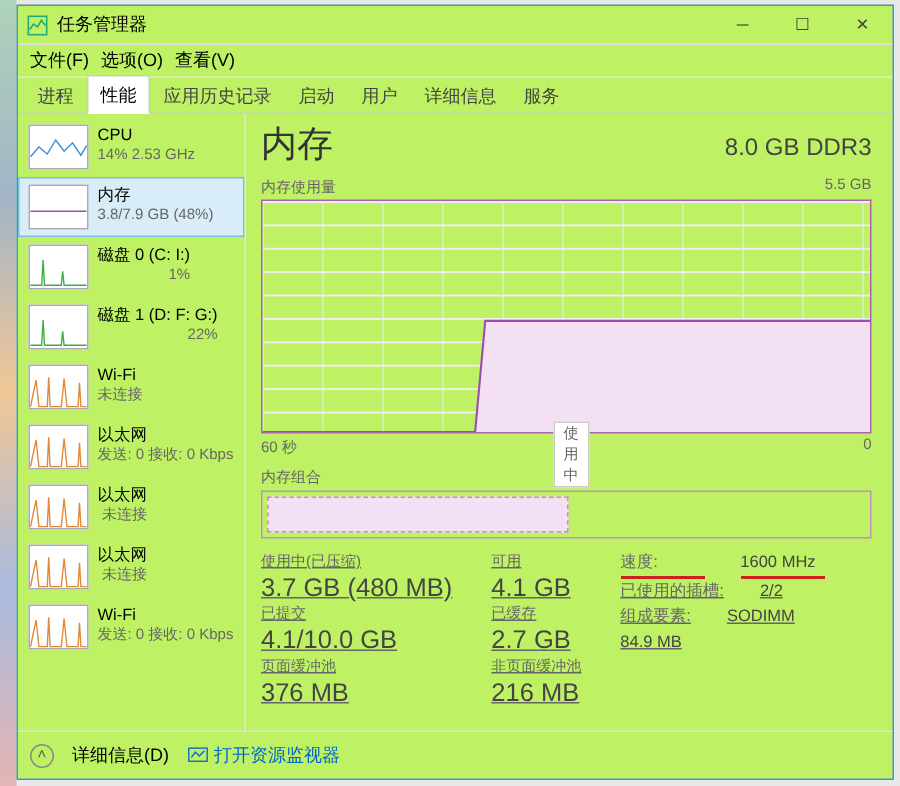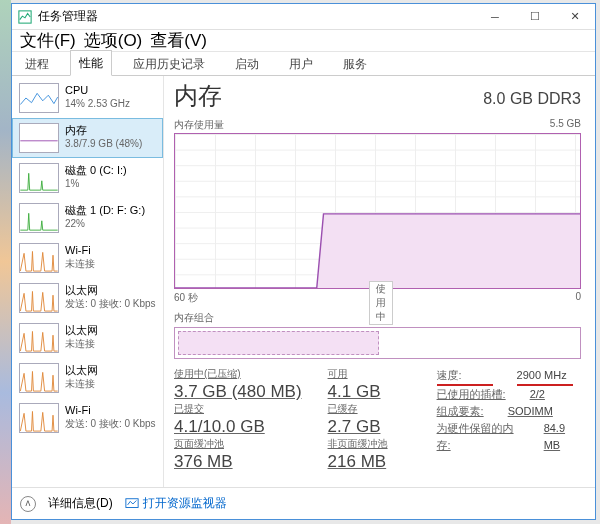--- a/index.html
+++ b/index.html
@@ -1,56 +1,56 @@
 <!DOCTYPE html>
 <html><head>
 <meta charset="utf-8">
 <style>
   * { box-sizing: border-box; margin: 0; padding: 0; font-family: "Microsoft YaHei", "Segoe UI", sans-serif; }
   body { background: #e8e8e8; width: 600px; height: 524px; overflow: hidden; position: relative; }
   .leftstrip { position:absolute; left:0; top:0; width:11px; height:524px; background:linear-gradient(#4a6,#258,#f80,#36c,#d55); opacity:.35; }
-  .window { position:absolute; left:11px; top:3px; width:585px; height:517px; background:#ffffff; border:1px solid #4a90d9; display:flex; flex-direction:column; }
+  .window { position:absolute; left:11px; top:3px; width:585px; height:517px; background:#bef264; border:1px solid #4a90d9; display:flex; flex-direction:column; }
   .titlebar { height:26px; display:flex; align-items:center; border-bottom:1px solid #e0e0e0; font-size:12px; padding-left:6px; color:#000; }
   .titlebar .icon { width:14px; height:14px; margin-right:6px; }
   .winctrls { margin-left:auto; display:flex; }
   .winctrls div { width:40px; height:26px; display:flex; align-items:center; justify-content:center; color:#444; font-size:11px; }
-  .menubar { height:22px; display:flex; align-items:center; gap:4px; padding-left:6px; font-size:17px; color:#000; border-bottom:1px solid #e5e5e5; }
+  .menubar { height:22px; display:flex; align-items:center; gap:4px; padding-left:6px; font-size:12px; color:#000; border-bottom:1px solid #e5e5e5; }
   .menubar span { padding:0 2px; }
-  .tabs { height:24px; display:flex; align-items:flex-end; gap:12px; padding-left:4px; font-size:12px; border-bottom:1px solid #ccc; }
+  .tabs { height:24px; display:flex; align-items:flex-end; gap:0; padding-left:4px; font-size:12px; border-bottom:1px solid #ccc; }
   .tab { padding:4px 8px 3px; color:#444; border:1px solid transparent; border-bottom:none; position:relative; top:1px; }
   .tab.active { border-color:#ccc; background:#fff; border-bottom:1px solid #fff; color:#000; }
   .body { flex:1; display:flex; overflow:hidden; }
   .sidebar { width:152px; border-right:1px solid #e5e5e5; overflow-y:auto; padding-top:2px; }
   .side-item { display:flex; gap:6px; padding:4px 6px; border:1px solid transparent; }
   .side-item.active { background:#d9edf9; border:1px solid #7abce0; }
   .thumb { width:40px; height:30px; border:1px solid #aab; background:#fff; position:relative; overflow:hidden; }
   .thumb svg { width:100%; height:100%; }
   .side-text { font-size:11px; line-height:1.3; }
   .side-text .t1 { color:#000; }
-  .side-text .t2 { color:#666; font-size:10px; }
+  .side-text .t2 { color:#666; font-size:10px;text-align:right; }
   .main { flex:1; padding:4px 14px 0 10px; display:flex; flex-direction:column; overflow:hidden; }
   .main-head { display:flex; justify-content:space-between; align-items:flex-start; }
   .main-title { font-size:24px; font-weight:300; color:#333; }
   .main-sub { font-size:16px; color:#444; margin-top:10px; }
   .chart-cap { display:flex; justify-content:space-between; font-size:10px; color:#666; margin-top:6px; }
   .chart { height:156px; border:1px solid #b060b0; position:relative; margin-top:1px; background:
     linear-gradient(#eee 1px,transparent 1px) 0 0/100% 15.6px,
     linear-gradient(90deg,#eee 1px,transparent 1px) 0 0/40px 100%;
   }
   .chart svg { position:absolute; inset:0; width:100%; height:100%; }
   .axis { display:flex; justify-content:space-between; font-size:10px; color:#666; margin-top:2px; }
   .axis .mid { position:relative; }
   .axis .mid .box { border:1px solid #ccc; padding:0 6px; font-size:10px; position:absolute; left:-18px; top:-10px; background:#fff; }
   .slot-cap { font-size:10px; color:#666; margin-top:6px; }
   .slots { height:32px; display:flex; border:1px solid #c090c0; margin-top:2px; position:relative; }
   .slots div { flex:1; }
   .slots div:first-child { background:#f4e0f4; border:1px dashed #c090c0; margin:3px; }
   .stats { display:flex; gap:26px; margin-top:8px; font-size:10px; color:#666;text-decoration:underline; }
   .col .big { font-size:17px; color:#444; margin-top:1px; }
-  .col.r { flex:1;margin-left:23px; }
+  .col.r { flex:1; }
   .kv { display:flex; gap:24px; font-size:11px; color:#666; line-height:1.55; }
   .kv .v { color:#444; }
   .underline { border-bottom:2px solid #cc2020; display:inline-block; min-width:56px; }
   .footer { height:32px; border-top:1px solid #e0e0e0; display:flex; align-items:center; padding:0 8px; font-size:12px; gap:12px; }
   .chev { width:16px; height:16px; border:1px solid #888; border-radius:50%; display:flex; align-items:center; justify-content:center; font-size:10px; color:#555; }
   .link { color:#0066cc; display:flex; align-items:center; gap:4px; }
   .link .icon { width:14px; height:14px; }
 </style>
 </head>
 <body>
@@ -77,20 +77,21 @@
     <span>选项(O)</span>
     <span>查看(V)</span>
   </div>
 
   <div class="tabs">
     <div class="tab">进程</div>
     <div class="tab active">性能</div>
     <div class="tab">应用历史记录</div>
     <div class="tab">启动</div>
     <div class="tab">用户</div>
+    <div class="tab">详细信息</div>
     <div class="tab">服务</div>
   </div>
 
   <div class="body">
     <div class="sidebar" id="sidebar">
         <div class="side-item">
           <div class="thumb"><svg viewBox="0 0 40 30">
               <polyline points="0,22 6,15 12,20 18,10 24,18 30,12 36,21 40,14" fill="none" stroke="#3a8edb" stroke-width="1"></polyline>
             </svg></div>
           <div class="side-text">
@@ -213,32 +214,31 @@
             <div>可用</div>
             <div class="big">4.1 GB</div>
             <div>已缓存</div>
             <div class="big">2.7 GB</div>
             <div>非页面缓冲池</div>
             <div class="big">216 MB</div>
           </div>
         <div class="col r" id="colR">
             <div class="kv">
               <span><span class="underline">速度:</span></span>
-              <span><span class="underline v">2900 MHz</span></span>
+              <span><span class="underline v">1600 MHz</span></span>
             </div>
             <div class="kv">
               <span><span>已使用的插槽:</span></span>
               <span><span class="v">2/2</span></span>
             </div>
             <div class="kv">
               <span><span>组成要素:</span></span>
               <span><span class="v">SODIMM</span></span>
             </div>
             <div class="kv">
-              <span><span>为硬件保留的内存:</span></span>
               <span><span class="v">84.9 MB</span></span>
             </div>
           </div>
       </div>
     </div>
   </div>
 
   <div class="footer">
     <span class="chev">˄</span>
     <span>详细信息(D)</span>

